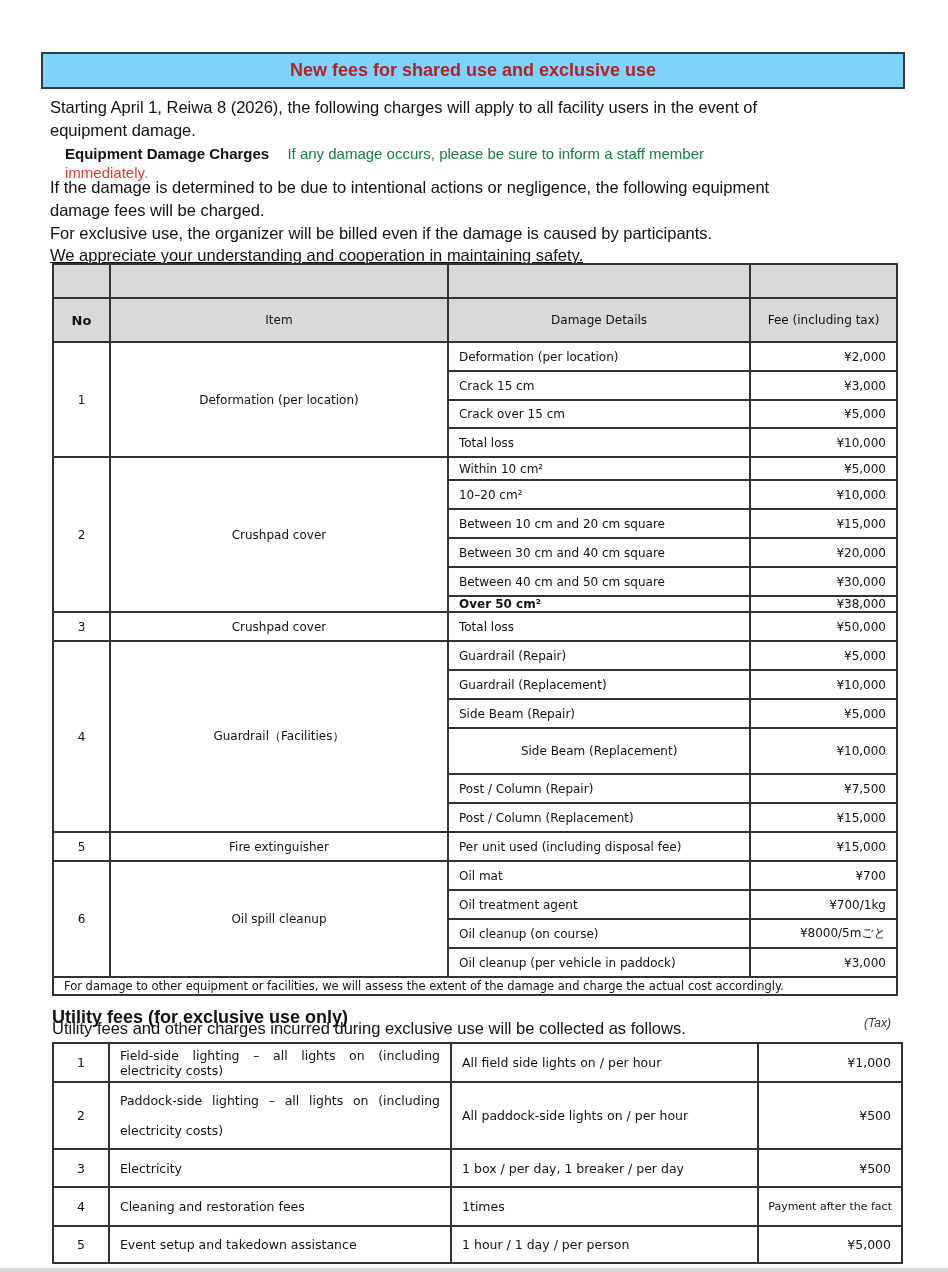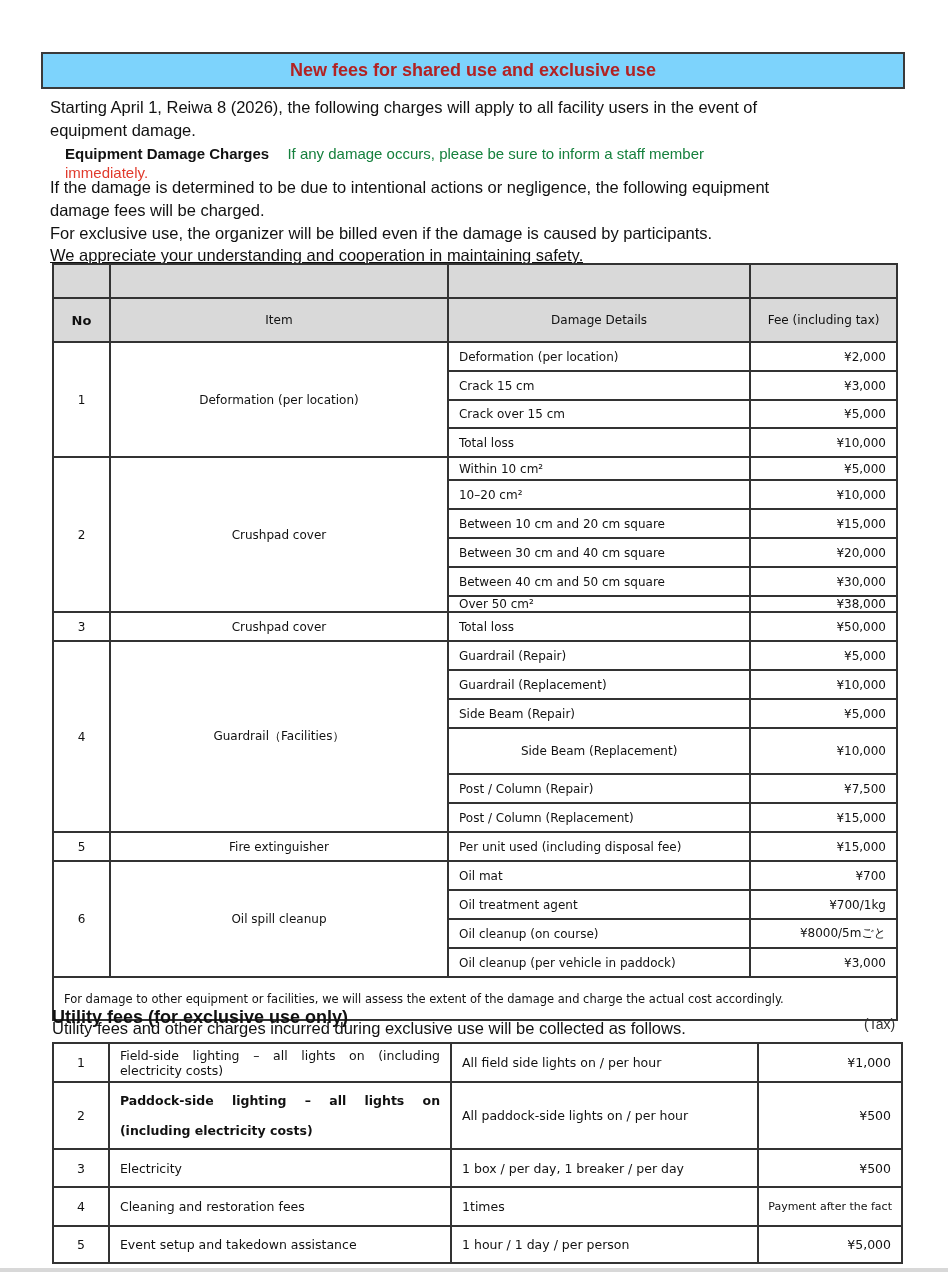--- a/index.html
+++ b/index.html
@@ -22,21 +22,21 @@
 
   table { border-collapse: collapse; position: absolute; font-family: "DejaVu Sans", sans-serif; }
   td { border: 2px solid #333; font-size: 12px; padding: 0 10px; box-sizing: border-box; }
   #damage-table { left: 52px; top: 263px; width: 846px; }
   #damage-table .hdr td { background: #d9d9d9; }
   .c { text-align: center; margin-top: 24px; }
   .r { text-align: right; }
 
   .util-title { position: absolute; left: 52px; top: 1007px; font-size: 18px; font-weight: bold; white-space: nowrap; }
   .util-desc { position: absolute; left: 52px; top: 1019px; font-size: 16.5px; white-space: nowrap; }
-  .tax { position: absolute; left: 864px; top: 1016px; font-size: 14px; color: #333; }
+  .tax { position: absolute; left: 864px; top: 1016px; font-size: 12px; color: #333; font-style: italic; }
   #utility-table { left: 52px; top: 1042px; width: 851px; }
   #utility-table td { font-size: 12.5px; }
   .bottom-bar { position: absolute; left: 0; top: 1268px; width: 948px; height: 4px; background: #d8d8d8; }
 </style>
 </head>
 <body>
 
 <div class="title-box">
   <span>New fees for shared use and exclusive use</span>
 </div>
@@ -109,21 +109,21 @@
       </tr>
       <tr>
         <td style="height: 29px;">Between 30 cm and 40 cm square</td>
         <td class="r">¥20,000</td>
       </tr>
       <tr>
         <td style="height: 29px;">Between 40 cm and 50 cm square</td>
         <td class="r">¥30,000</td>
       </tr>
       <tr>
-        <td style="height: 14px;">Over 50 cm²</td>
+        <td style="height: 14px; font-weight: bold;">Over 50 cm²</td>
         <td class="r">¥38,000</td>
       </tr>
       <tr>
         <td class="c" rowspan="1">3</td>
         <td class="c" rowspan="1"><span>Crushpad cover</span></td>
         <td style="height: 29px;">Total loss</td>
         <td class="r">¥50,000</td>
       </tr>
       <tr>
         <td class="c" rowspan="6">4</td>
@@ -169,21 +169,21 @@
       </tr>
       <tr>
         <td style="height: 29px;">Oil cleanup (on course)</td>
         <td class="r">¥8000/5mごと</td>
       </tr>
       <tr>
         <td style="height: 29px; border-radius: 10px;">Oil cleanup (per vehicle in paddock)</td>
         <td class="r">¥3,000</td>
       </tr>
       <tr>
-        <td colspan="4" style="height: 43px; font-size: 11.5px;">For damage to other equipment or facilities, we will assess the extent of the damage and charge the actual cost accordingly.</td>
+        <td colspan="4" style="height: 18px; font-size: 11.5px;">For damage to other equipment or facilities, we will assess the extent of the damage and charge the actual cost accordingly.</td>
       </tr>
     </tbody>
 </table>
 
 <div class="util-title">Utility fees (for exclusive use only)</div>
 <div class="util-desc">Utility fees and other charges incurred during exclusive use will be collected as follows.</div>
 <div class="tax">(Tax)</div>
 
 <table id="utility-table">
   <colgroup>
@@ -194,21 +194,21 @@
     </colgroup>
   <tbody id="utility-body">
       <tr>
         <td class="c" style="height: 39px;">1</td>
         <td style="line-height: 15px; text-align: justify;">Field-side lighting – all lights on (including electricity costs)</td>
         <td>All field side lights on / per hour</td>
         <td class="r">¥1,000</td>
       </tr>
       <tr>
         <td class="c" style="height: 67px;">2</td>
-        <td style="line-height: 30px; text-align: justify; font-weight: bold;">Paddock-side lighting – all lights on (including electricity costs)</td>
+        <td style="line-height: 30px; text-align: justify;">Paddock-side lighting – all lights on (including electricity costs)</td>
         <td>All paddock-side lights on / per hour</td>
         <td class="r">¥500</td>
       </tr>
       <tr>
         <td class="c" style="height: 38px;">3</td>
         <td style="line-height: 15px; text-align: justify;">Electricity</td>
         <td>1 box / per day, 1 breaker / per day</td>
         <td class="r">¥500</td>
       </tr>
       <tr>

